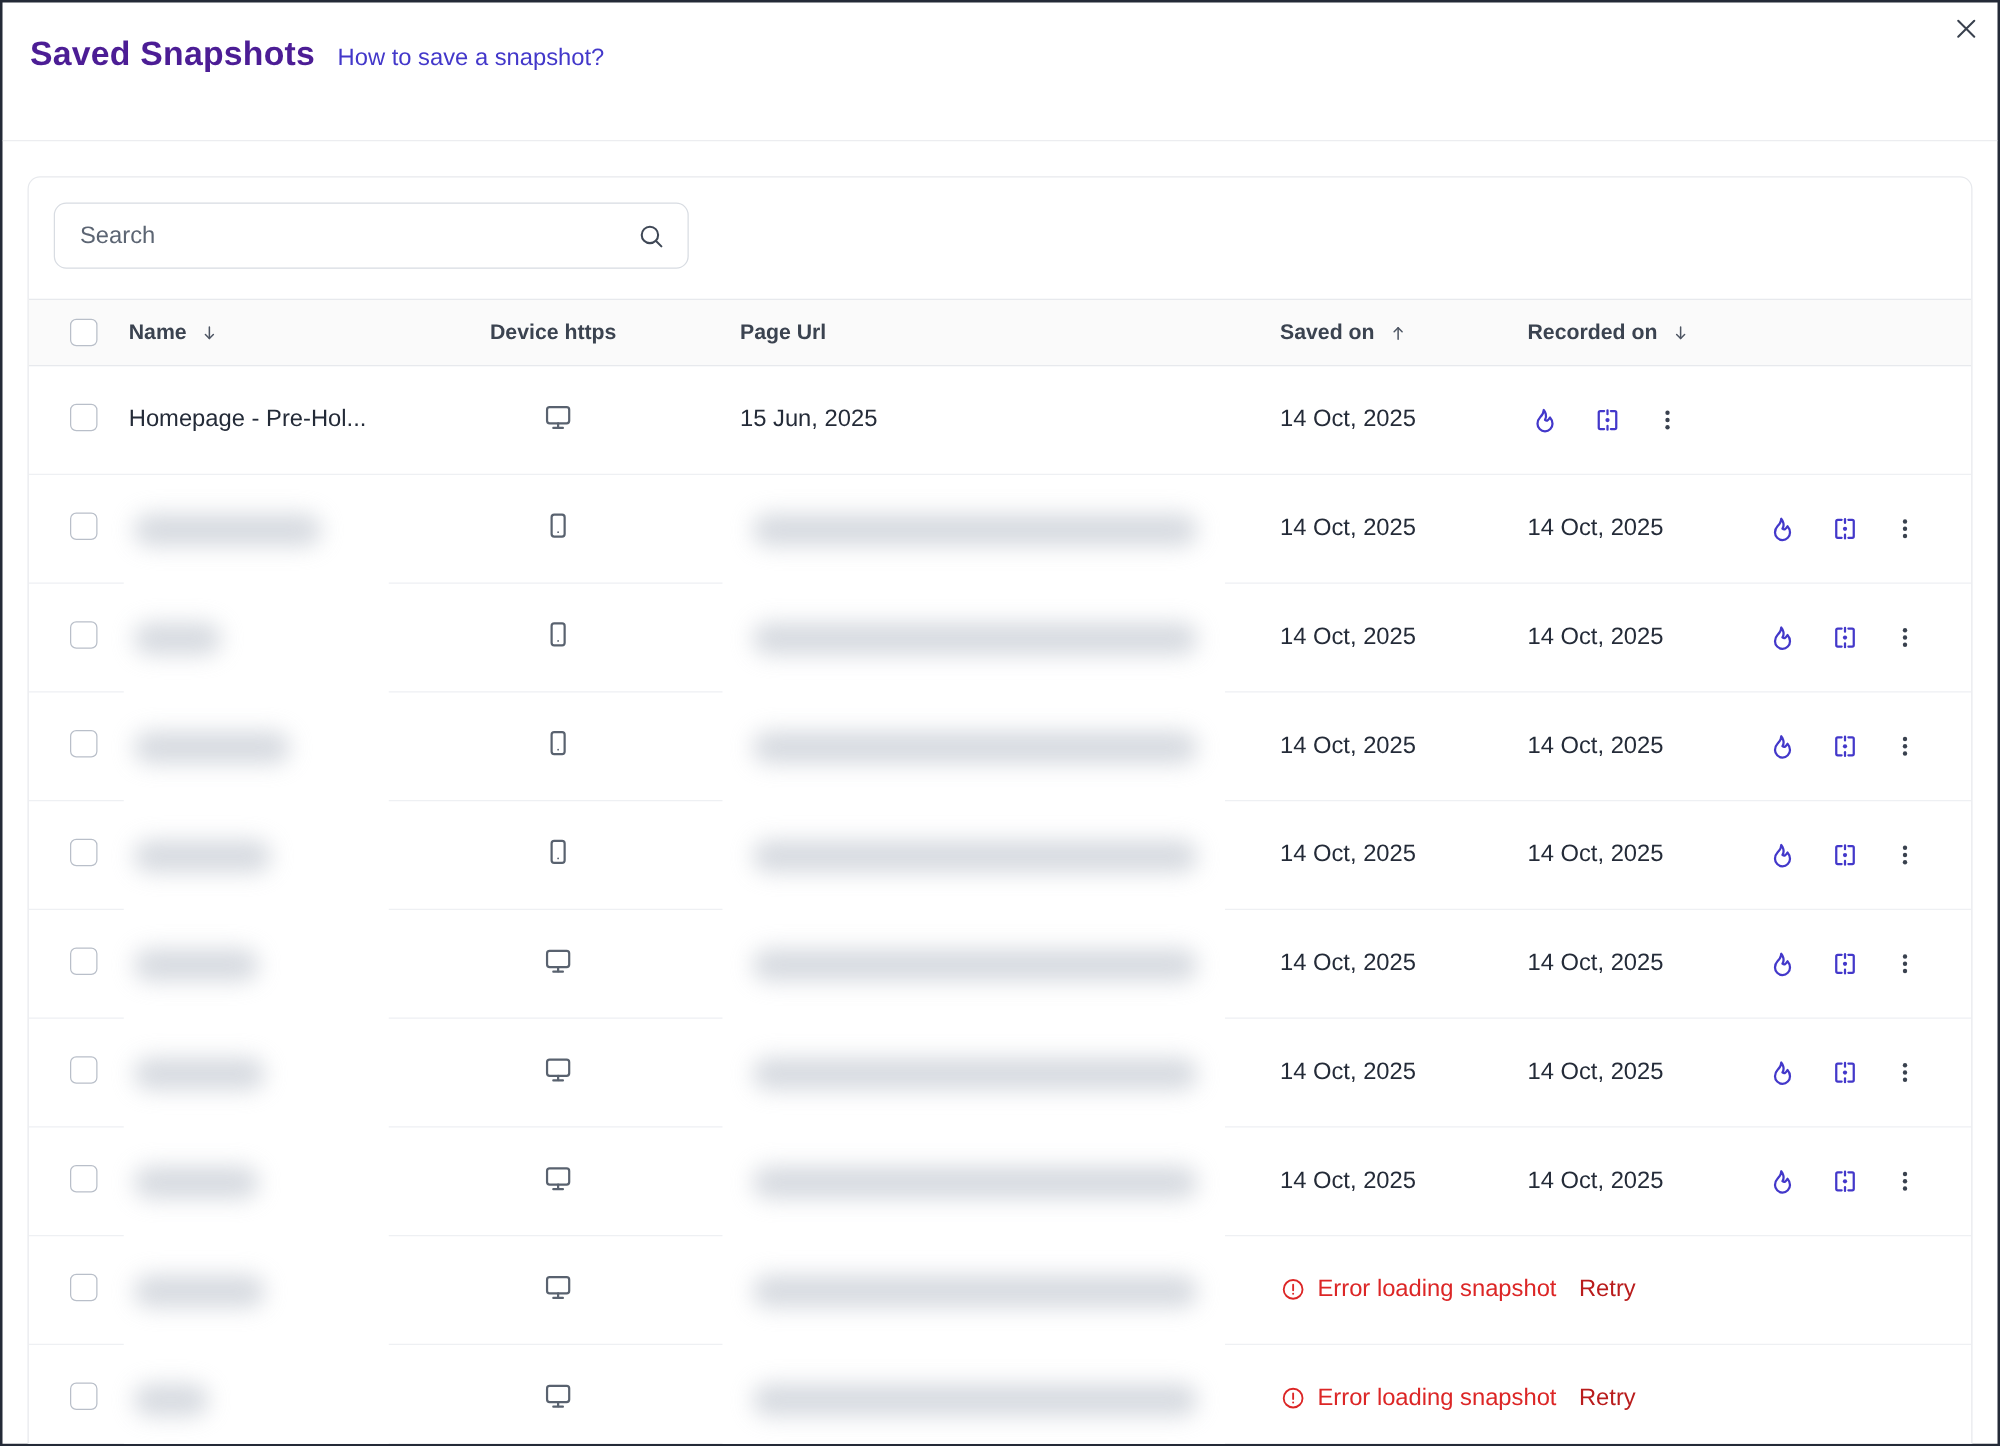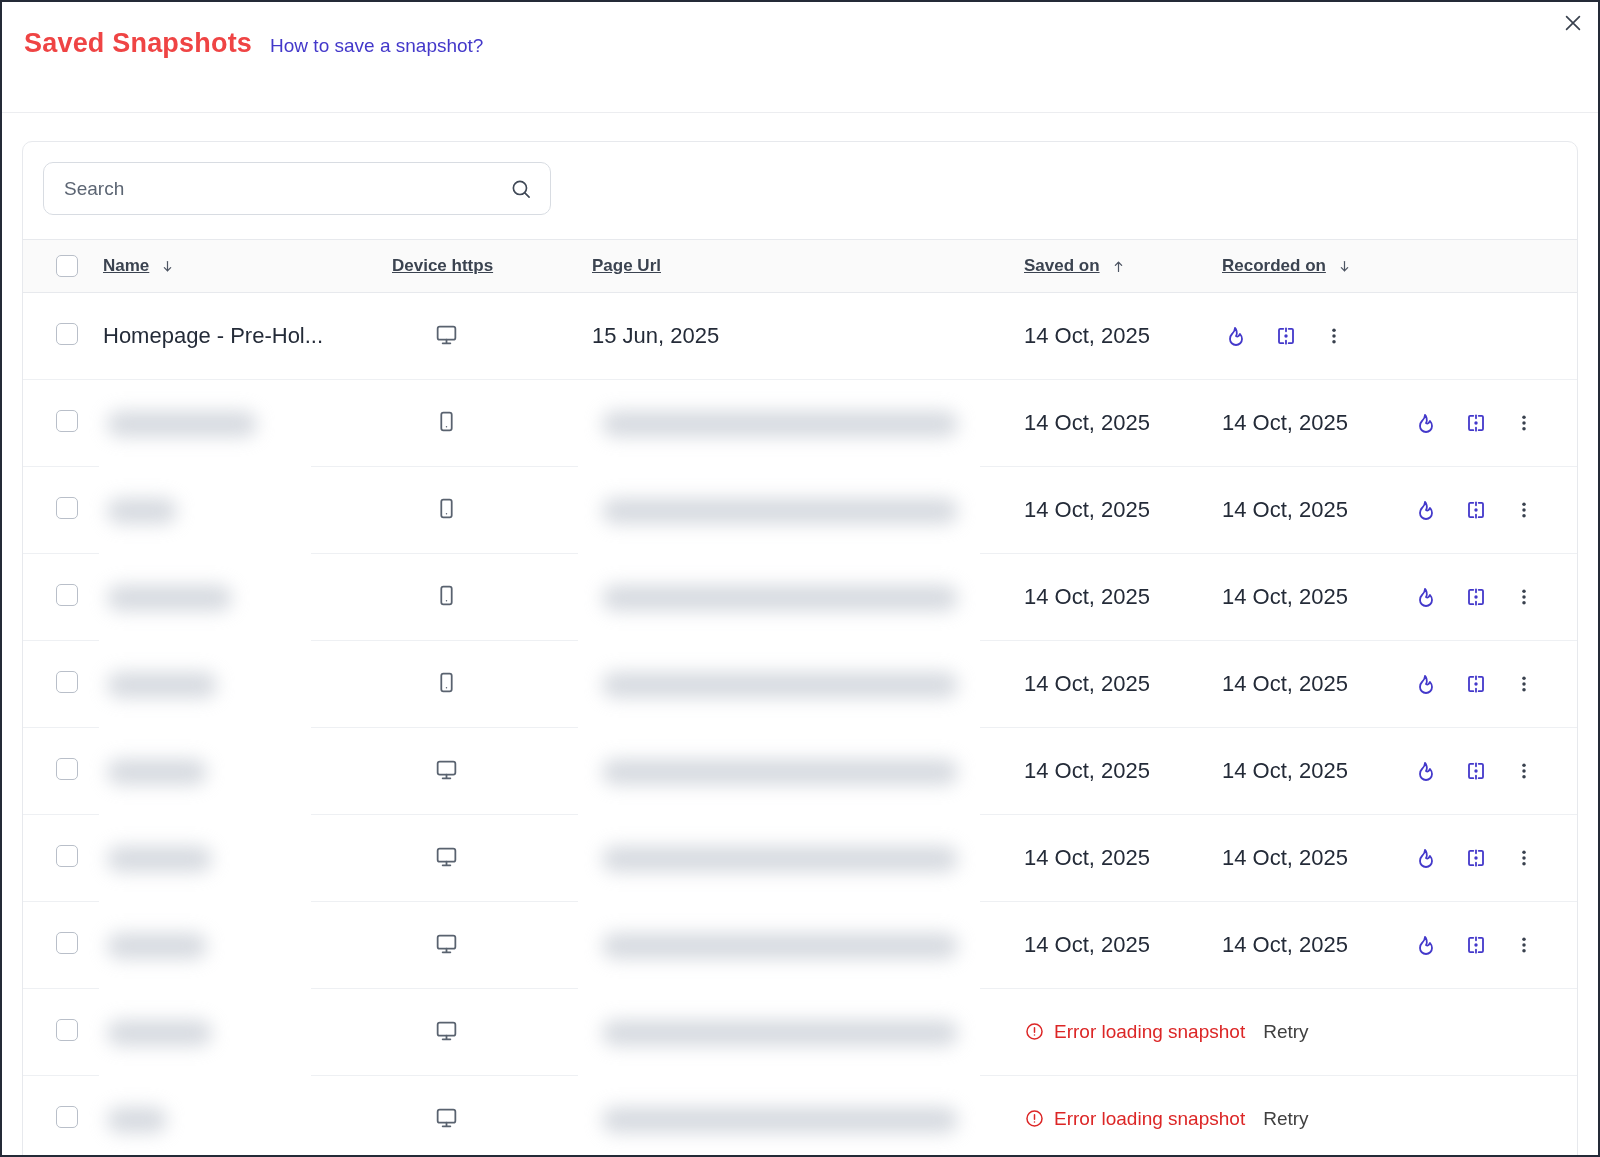--- a/index.html
+++ b/index.html
@@ -15,21 +15,21 @@
   }
 
   
   .topbar {
     position: relative;
     height: 111px;
     border-bottom: 1px solid #ecedf0;
     padding: 26px 24px 0 22px;
     display: flex; align-items: baseline;
   }
-  .title { font-size: 27px; font-weight: 700; color: #ef4444; letter-spacing: 0.2px; }
+  .title { font-size: 27px; font-weight: 700; color: #4c1d95; letter-spacing: 0.2px; }
   .help-link { font-size: 19px; color: #4338ca; margin-left: 18px; cursor: pointer; }
   .close-btn {
     position: absolute; top: 8px; right: 12px;
     width: 26px; height: 26px; color: #39414e; cursor: pointer;
     display: flex; align-items: center; justify-content: center;
   }
 
   
   .card {
     margin: 28px 20px 0 20px;
@@ -60,44 +60,44 @@
     grid-template-columns: 80px 269px 200px 432px 198px 190px 1fr;
     align-items: center;
   }
   .thead {
     height: 54px;
     background: #fafafa;
     border-top: 1px solid #e7e9ed;
     border-bottom: 1px solid #e7e9ed;
     font-size: 17px; font-weight: 700; color: #3b4350;
   }
-  .th { display: flex; align-items: center; text-decoration: underline; }
+  .th { display: flex; align-items: center; }
   .th .lbl { font-weight: 700; }
   .pad20 { padding-left: 20px; }
   .sort-ic { margin-left: 10px; color: #4d5563; display: inline-flex; }
 
   .tbody { position: relative; }
   .trow { height: 87px; border-bottom: 1px solid #eef0f3; }
   .trow:last-child { border-bottom: 0; }
 
   .checkbox {
     width: 22px; height: 22px; margin-left: 33px;
     border: 1.5px solid #b9bfc9; border-radius: 5px; background: #fff;
     display: inline-block; cursor: pointer;
   }
-  .cell-text { font-size: 22px; color: #242b38; white-space: nowrap; overflow: hidden; }
+  .cell-text { font-size: 19px; color: #242b38; white-space: nowrap; overflow: hidden; }
   .device-cell { padding-left: 62px; color: #59626f; display: flex; align-items: center; }
   .actions { display: flex; align-items: center; gap: 26px; padding-left: 22px; }
   .act-ic { color: #4338ca; cursor: pointer; display: inline-flex; }
   .menu-ic { color: #39414e; cursor: pointer; display: inline-flex; }
 
   .error-span { grid-column: 5 / 8; display: flex; align-items: flex-start; padding-left: 20px; }
   .error-ic { color: #dc2626; display: inline-flex; margin-right: 9px; }
   .error-text { font-size: 19px; color: #dc2626; font-weight: 500; white-space: nowrap; }
-  .retry { font-size: 19px; color: #404040; font-weight: 500; margin-left: 18px; cursor: pointer; }
+  .retry { font-size: 19px; color: #b91c1c; font-weight: 500; margin-left: 18px; cursor: pointer; }
 
   
   .redact-strip {
     position: absolute; top: 0; bottom: 0; background: #fff; z-index: 2;
   }
   .strip-name { left: 76px; width: 212px; }
   .strip-url { left: 555px; width: 402px; }
   .blob {
     position: absolute; height: 26px; border-radius: 13px;
     background: #c9ced6; filter: blur(9px); opacity: 0.75;

